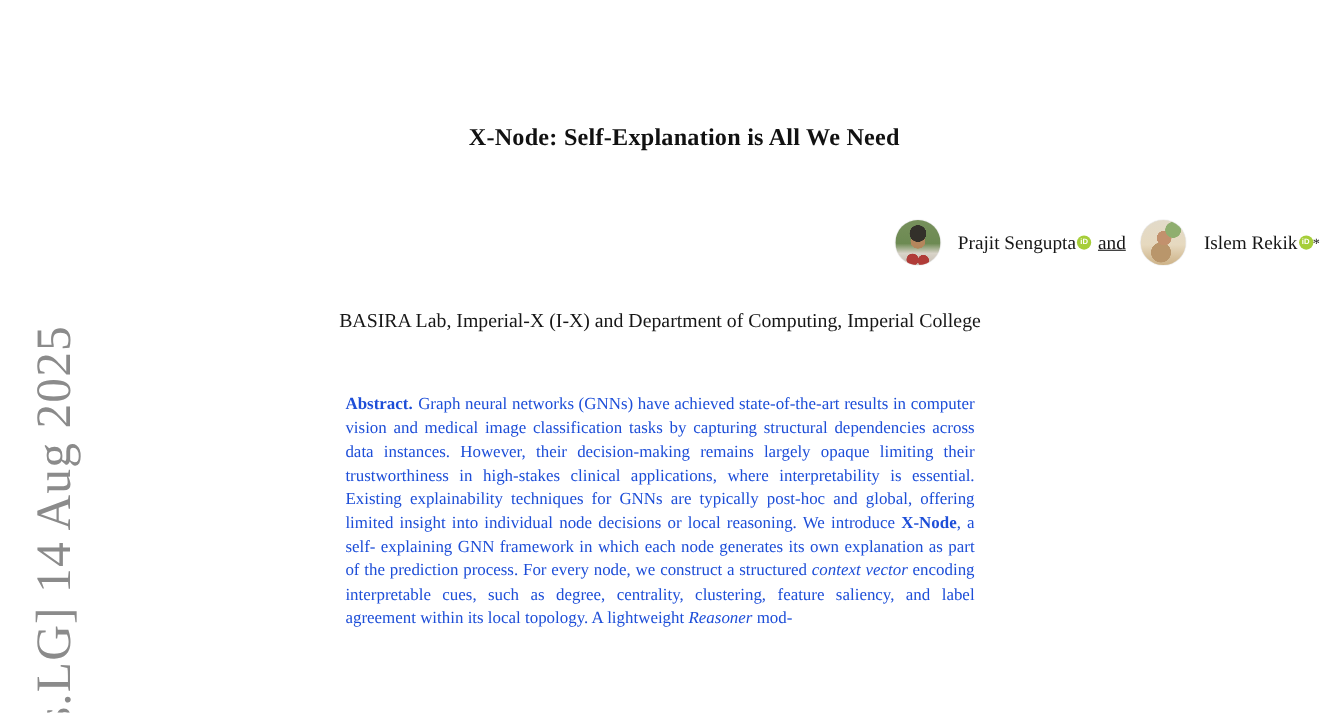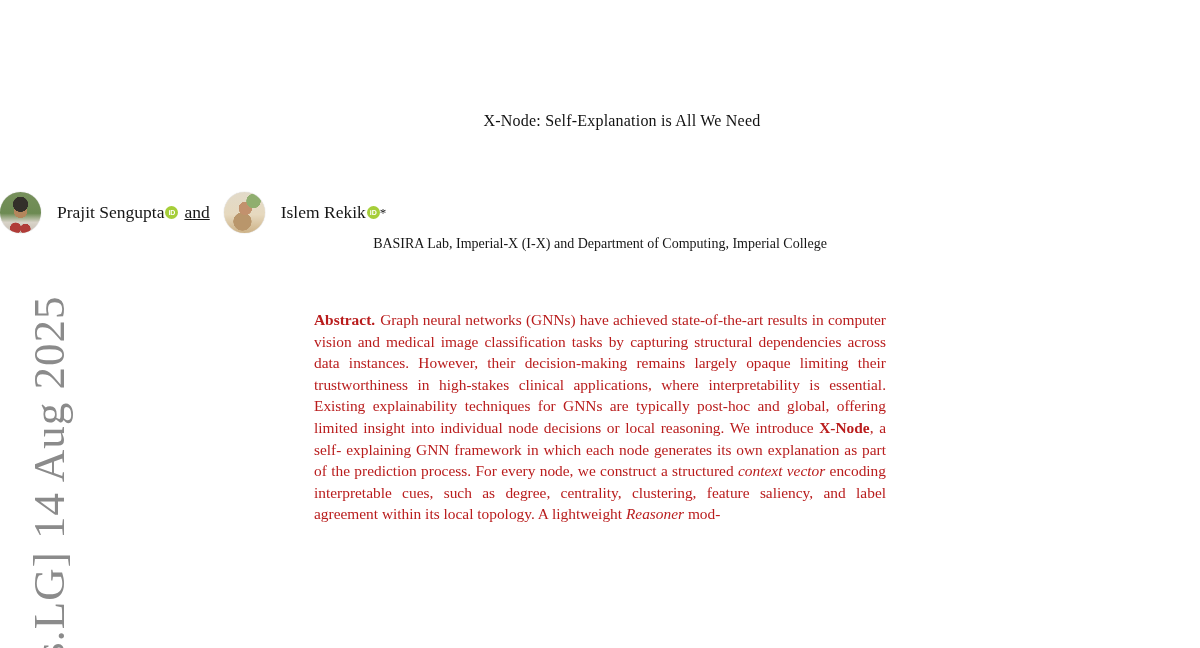--- a/index.html
+++ b/index.html
@@ -25,30 +25,30 @@
     font-family: "Liberation Serif", serif;
     font-size: 45px;
     line-height: 50px;
     color: #8b8b8b;
     white-space: nowrap;
     letter-spacing: 1px;
   }
   .title {
     margin: 112px 0 0 0;
     text-align: center;
-    font-size: 16px;
-    font-weight: normal;
+    font-size: 22px;
+    font-weight: bold;
     letter-spacing: 0.2px;
     color: #111111;
     padding-left: 44px;
   }
   .authors-row {
     margin-top: 62px;
     display: flex;
-    justify-content: flex-start;
+    justify-content: flex-end;
     align-items: center;
     font-size: 17.5px;
   }
   .avatar {
     width: 41px;
     height: 41px;
     border-radius: 50%;
     display: inline-block;
     flex: 0 0 auto;
     box-shadow: 0 0 1px rgba(0,0,0,0.35);
@@ -91,32 +91,33 @@
   .author-sep {
     margin: 0 14px 0 6px;
     white-space: nowrap;
     text-decoration: underline;
   }
   .author-marker {
     font-size: 13px;
     vertical-align: 6px;
   }
   .affiliation {
+    margin-top: 40px;
     text-align: center;
-    font-size: 14px;
+    font-size: 18px;
     line-height: 21px;
     color: #161616;
   }
   .abstract {
     width: 572px;
     margin: 55px auto 0 auto;
     text-align: justify;
     font-size: 15.4px;
     line-height: 21.6px;
-    color: #b91c1c;
+    color: #1d4ed8;
   }
   .abs-bold { font-weight: bold; }
   .abs-head { font-weight: bold; margin-right: 5px; }
   .abs-italic { font-style: italic; }
 </style>
 </head>
 <body>
 
 <div class="page">
 

